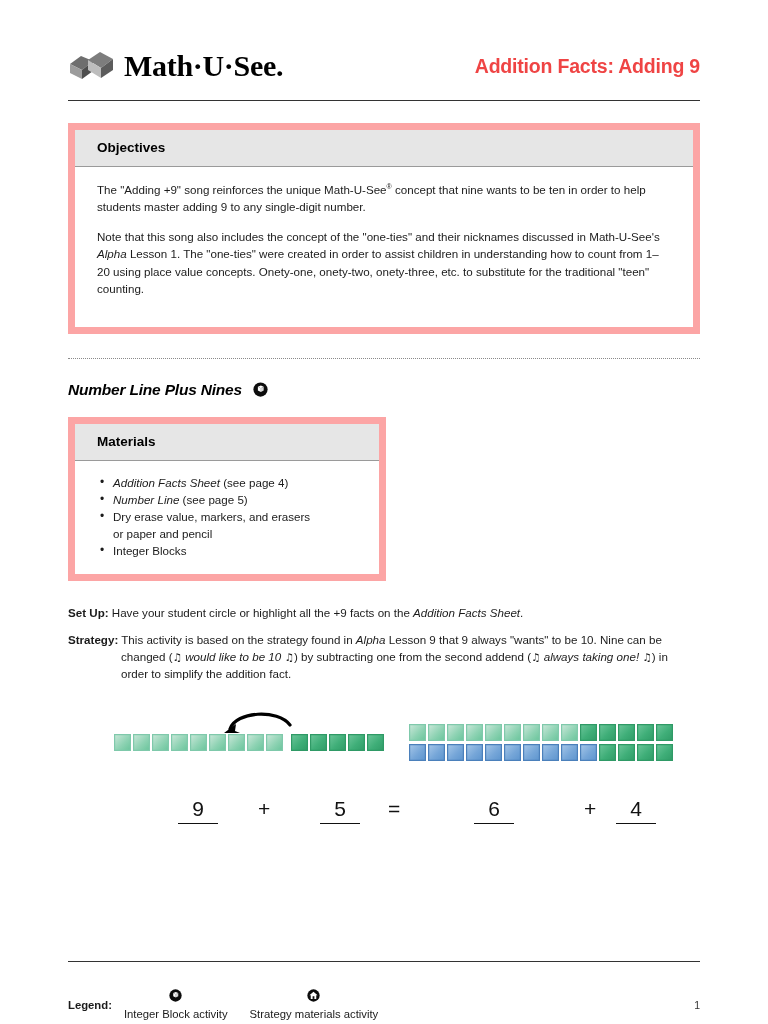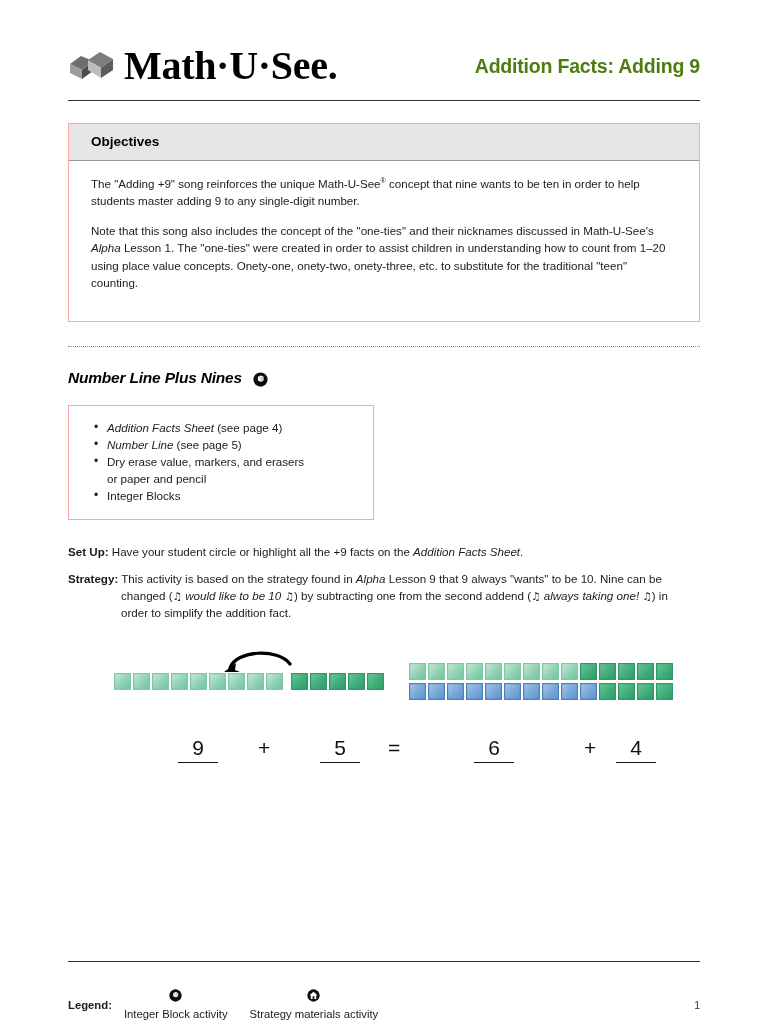--- a/index.html
+++ b/index.html
@@ -33,40 +33,40 @@
     justify-content: space-between;
   }
   .logo-wrap {
     display: flex;
     align-items: center;
     gap: 8px;
   }
   .logo-blocks { width: 48px; height: 36px; display:block; }
   .logo-text {
     font-family: "Liberation Serif", serif;
-    font-size: 40px;
+    font-size: 30px;
     font-weight: 700;
     letter-spacing: -0.3px;
     color: #000;
     line-height: 1;
   }
   .doc-title {
     font-size: 19.5px;
     font-weight: 700;
-    color: #4d7c0f;
+    color: #ef4444;
     letter-spacing: -0.2px;
   }
   .header-rule {
     border-top: 1.2px solid #333;
     margin-top: 6px;
   }
 
   
   .box {
-    border: 1px solid #fca5a5;
+    border: 7px solid #fca5a5;
     background: #fff;
     margin-top: 22px;
   }
   .box-head {
     background: #e6e6e6;
     border-bottom: 1px solid #9a9a9a;
     padding: 10px 22px 11px 22px;
     font-size: 13.5px;
     font-weight: 700;
     color: #000;
@@ -86,21 +86,21 @@
 
   
   .dotted-sep {
     border-top: 1.5px dotted #8a8a8a;
     margin-top: 24px;
   }
 
   
   .section-title-row {
     display: flex;
-    align-items: flex-end;
+    align-items: center;
     gap: 11px;
     margin-top: 22px;
   }
   .section-title {
     font-size: 15.5px;
     font-weight: 700;
     font-style: italic;
     color: #000;
     letter-spacing: -0.2px;
   }
@@ -251,20 +251,21 @@
     <span class="section-title">Number Line Plus Nines</span>
     <svg class="icon-circle" width="15" height="15" viewBox="0 0 16 16">
       <circle cx="8" cy="8" r="7.6" fill="#0d0d0d"></circle>
       <polygon points="5.2,5.0 8.4,3.6 11.4,5.0 8.4,6.6" fill="#ffffff"></polygon>
       <polygon points="5.2,5.0 8.4,6.6 8.4,10.6 5.2,9.0" fill="#ffffff"></polygon>
       <polygon points="8.4,6.6 11.4,5.0 11.4,9.0 8.4,10.6" fill="#d8d8d8"></polygon>
     </svg>
   </div>
 
   <div class="box materials-box">
+    <div class="box-head">Materials</div>
     <div class="box-body">
       <ul class="materials-list">
         <li><span class="bullet">•</span><em>Addition Facts Sheet</em><span> (see page 4)</span></li>
         <li><span class="bullet">•</span><em>Number Line</em><span> (see page 5)</span></li>
         <li><span class="bullet">•</span><span>Dry erase value, markers, and erasers</span></li>
         <li class="cont"><span>or paper and pencil</span></li>
         <li><span class="bullet">•</span><span>Integer Blocks</span></li>
       </ul>
     </div>
   </div>

